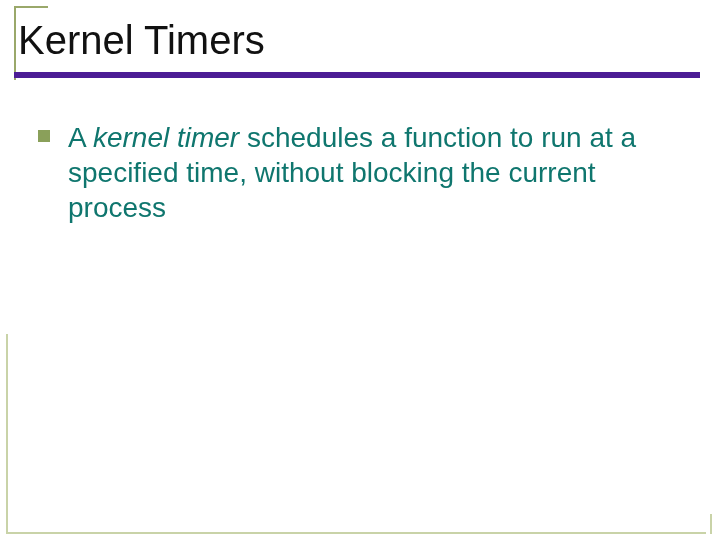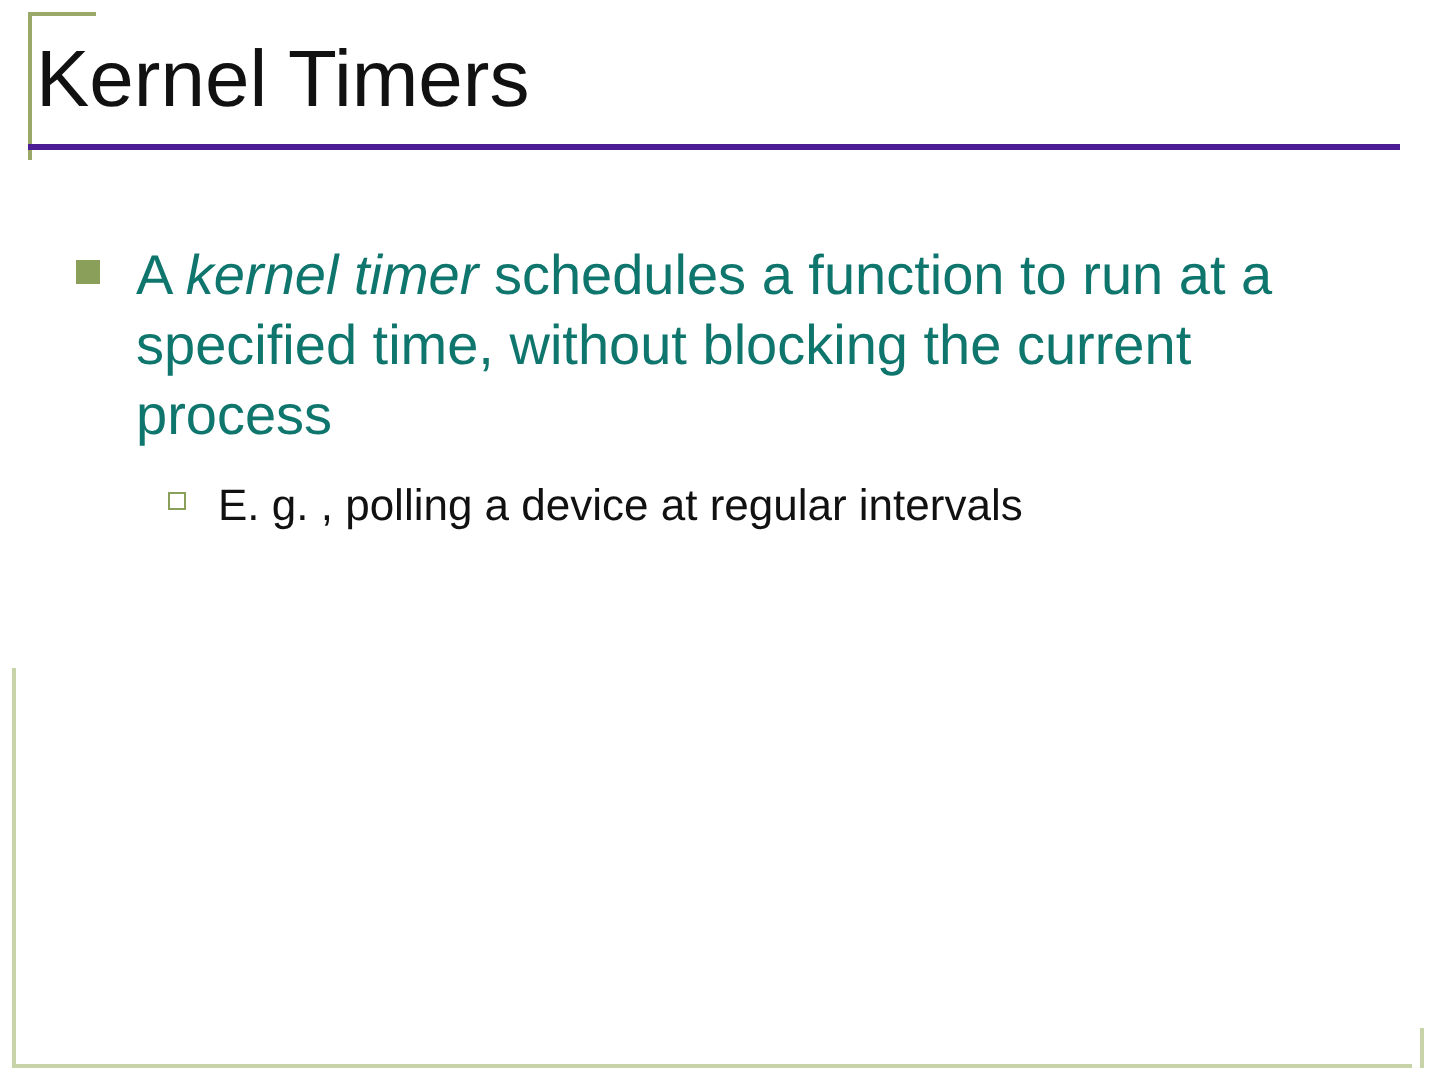--- a/index.html
+++ b/index.html
@@ -28,21 +28,21 @@
     height: 10px;
     width: 32px;
     border-top: 2px solid #9aa86a;
     border-left: 2px solid #9aa86a;
     margin-bottom: -2px;
   }
   .title {
     font-size: 40px;
     color: #111111;
     padding: 2px 0 10px 4px;
-    border-bottom: 3px solid #4c1d95;
+    border-bottom: 6px solid #4c1d95;
     line-height: 1.1;
     font-weight: normal;
   }
   .title-vline {
     position: absolute;
     left: 14px;
     top: 6px;
     width: 0;
     height: 74px;
     border-left: 2px solid #9aa86a;
@@ -136,21 +136,17 @@
     <div class="title">Kernel Timers</div>
   </div>
 
   <div class="body">
     <div class="l1">
       <div class="bullet-sq"></div>
       <div class="l1-text">
         <span>A </span><span class="ital">kernel timer</span><span> schedules a function to run at a specified time, without blocking the current process</span>
       </div>
     </div>
-    <div class="l2">
-      <div class="bullet-sq-sm"></div>
-      <div class="l2-text">E. g. , polling a device at regular intervals</div>
-    </div>
   </div>
 
   <div class="frame-bl"></div>
   <div class="frame-br"></div>
 </div>
 
 </body></html>

